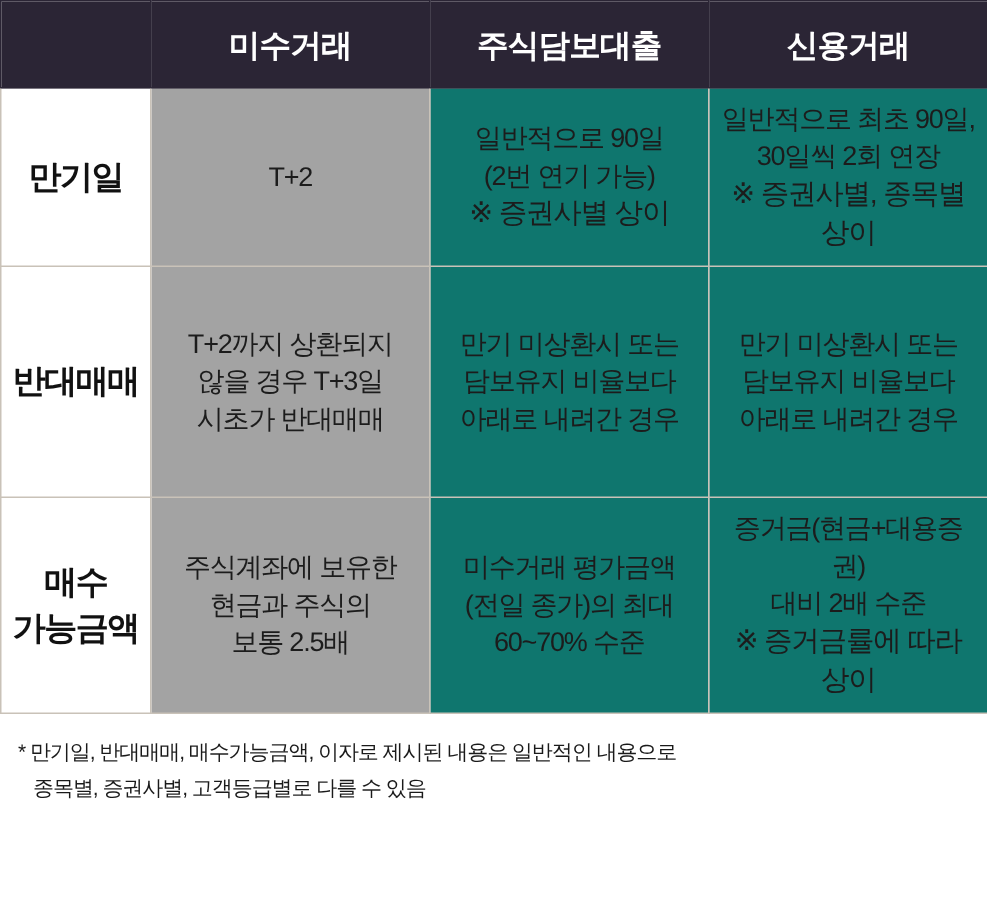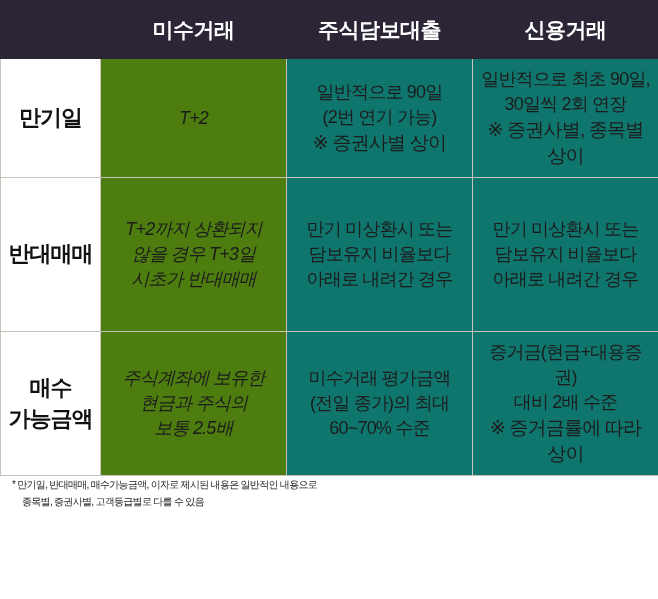--- a/index.html
+++ b/index.html
@@ -59,33 +59,33 @@
     box-sizing: border-box;
   }
   tbody th.rowhead {
     background: #ffffff;
     font-size: 22px;
     font-weight: bold;
     letter-spacing: -1px;
     color: #111111;
   }
   tbody td.highlight {
-    background: #4d7c0f;
-    font-style: italic;
+    background: #a3a3a3;
   }
   tbody td.plain {
     background: #0f766e;
   }
   .note {
     font-size: 19px;
     letter-spacing: -0.8px;
   }
   .footnote {
+    margin-top: 14px;
     padding: 0 10px 0 12px;
-    font-size: 10px;
+    font-size: 14px;
     line-height: 1.7;
     letter-spacing: -0.7px;
     color: #1a1a1a;
   }
   .footnote .ln2 {
     padding-left: 10px;
   }
   .r1 td, .r1 th { height: 96px; }
   .r2 td, .r2 th { height: 154px; }
   .r3 td, .r3 th { height: 114px; }

